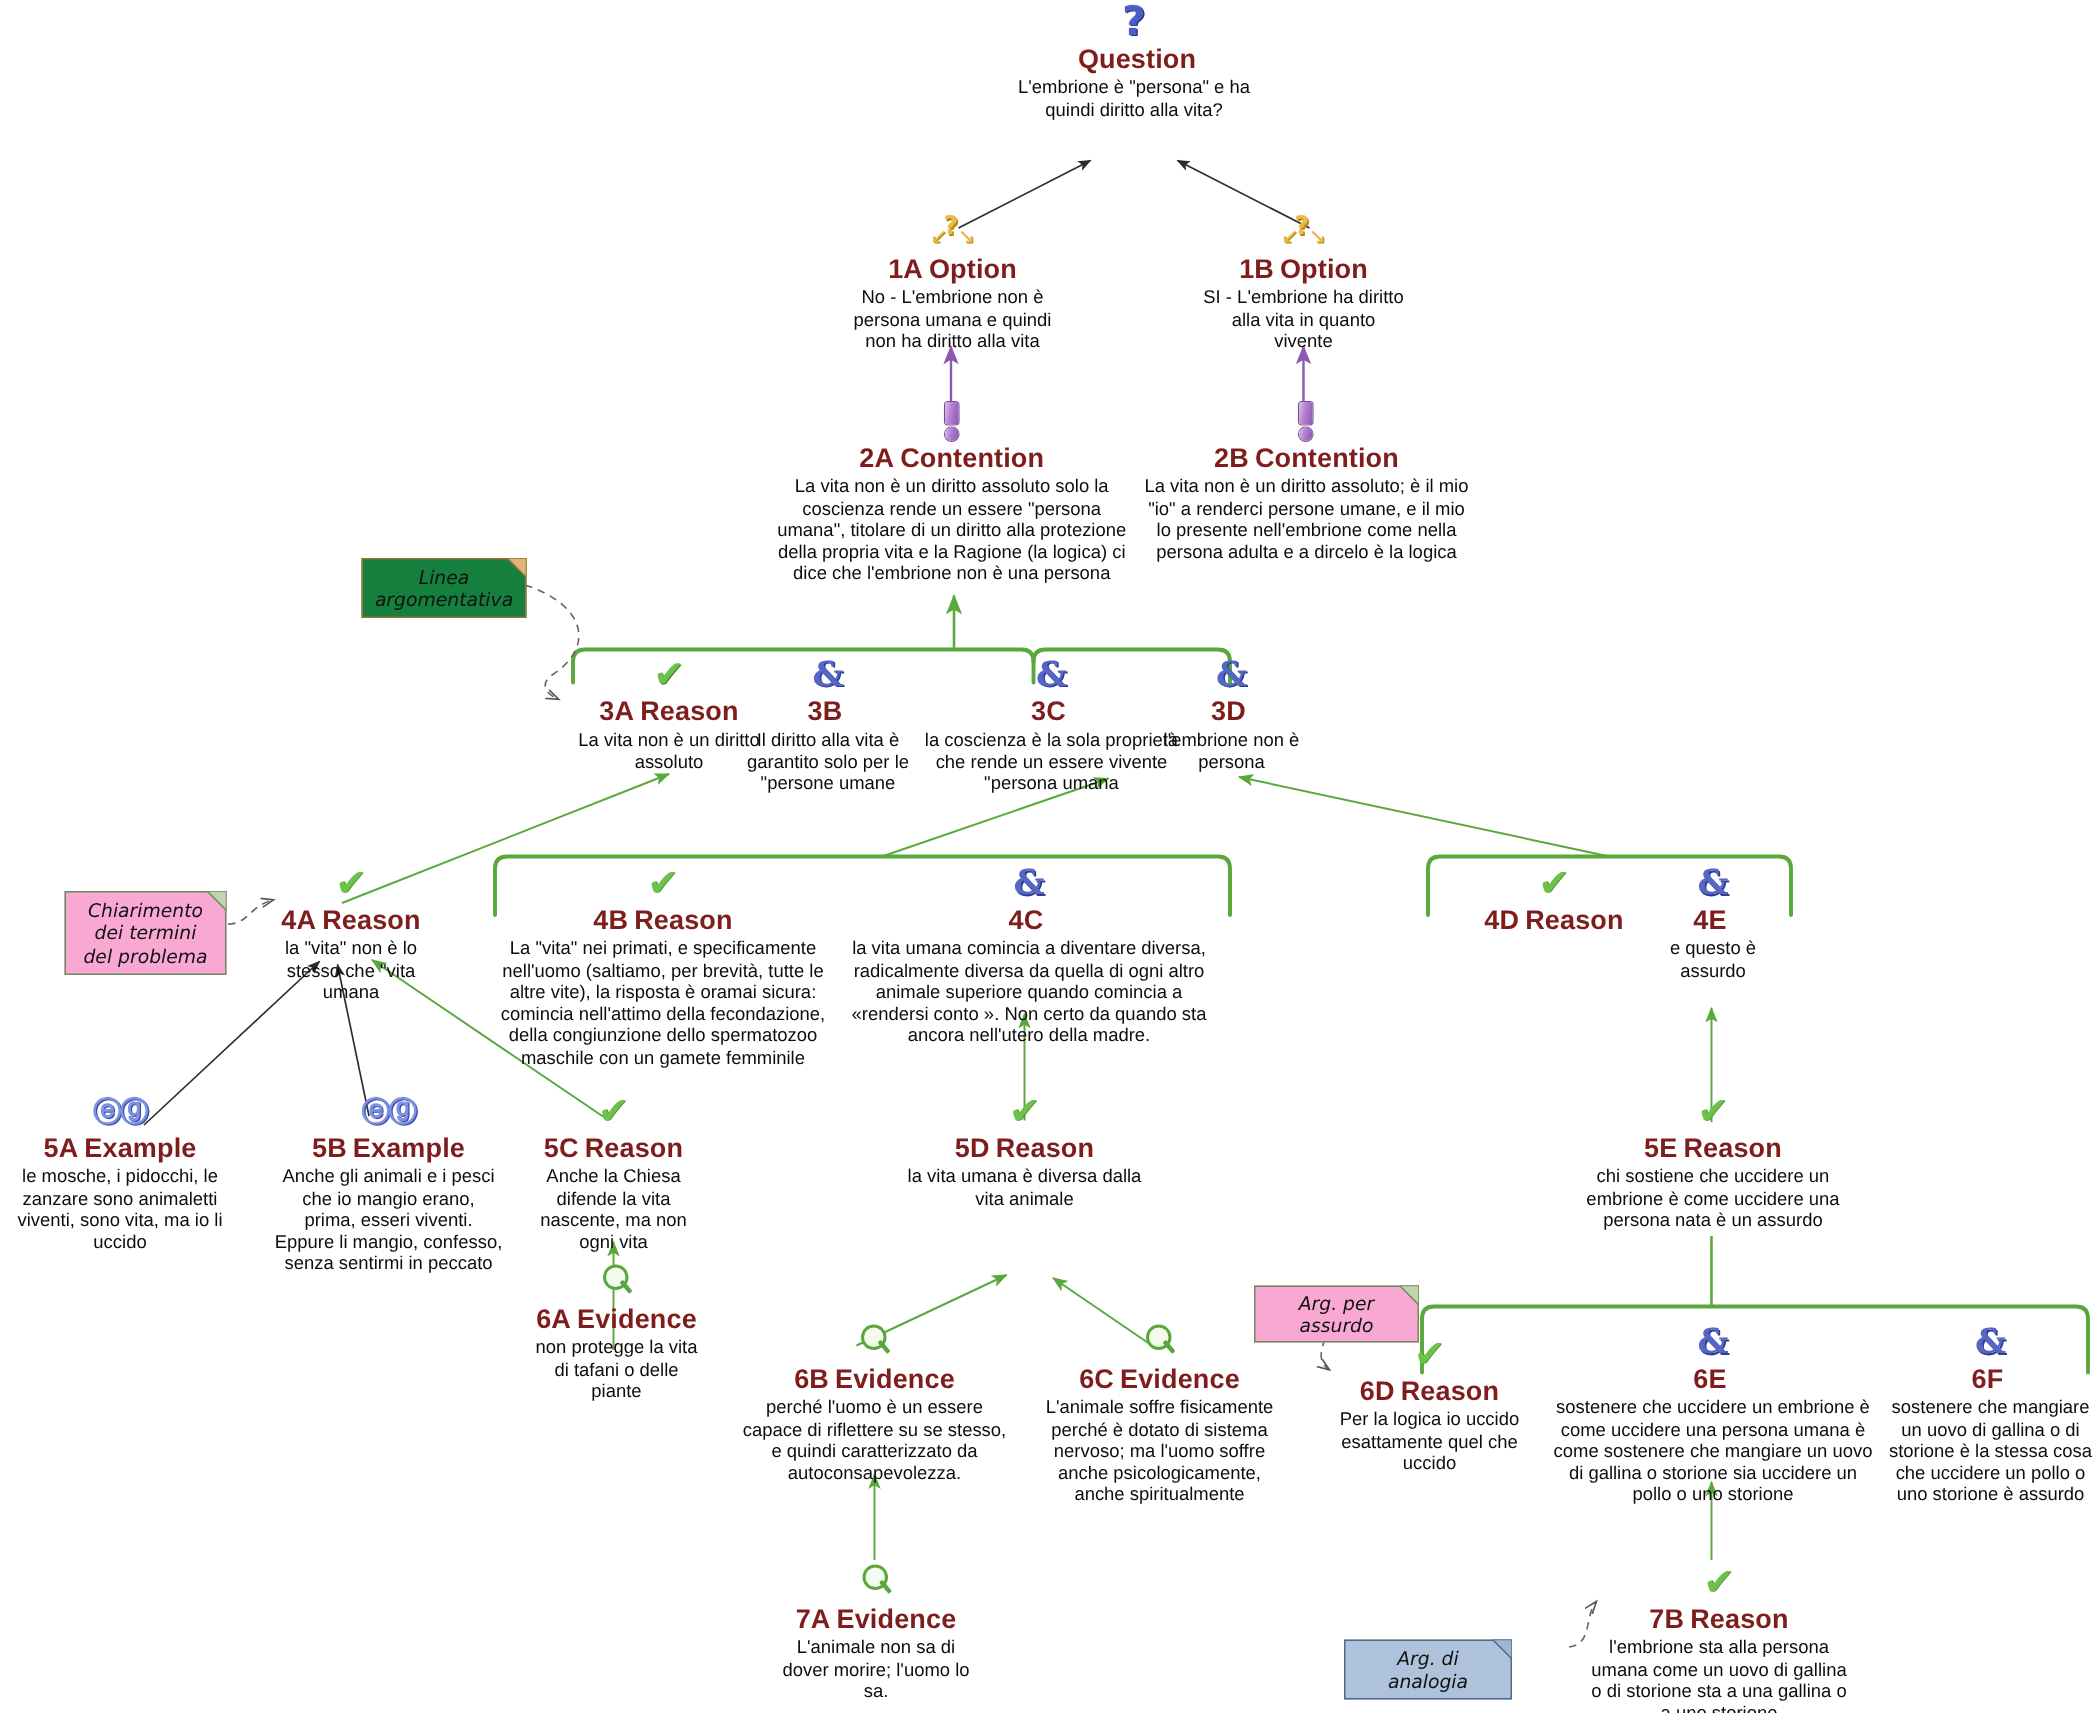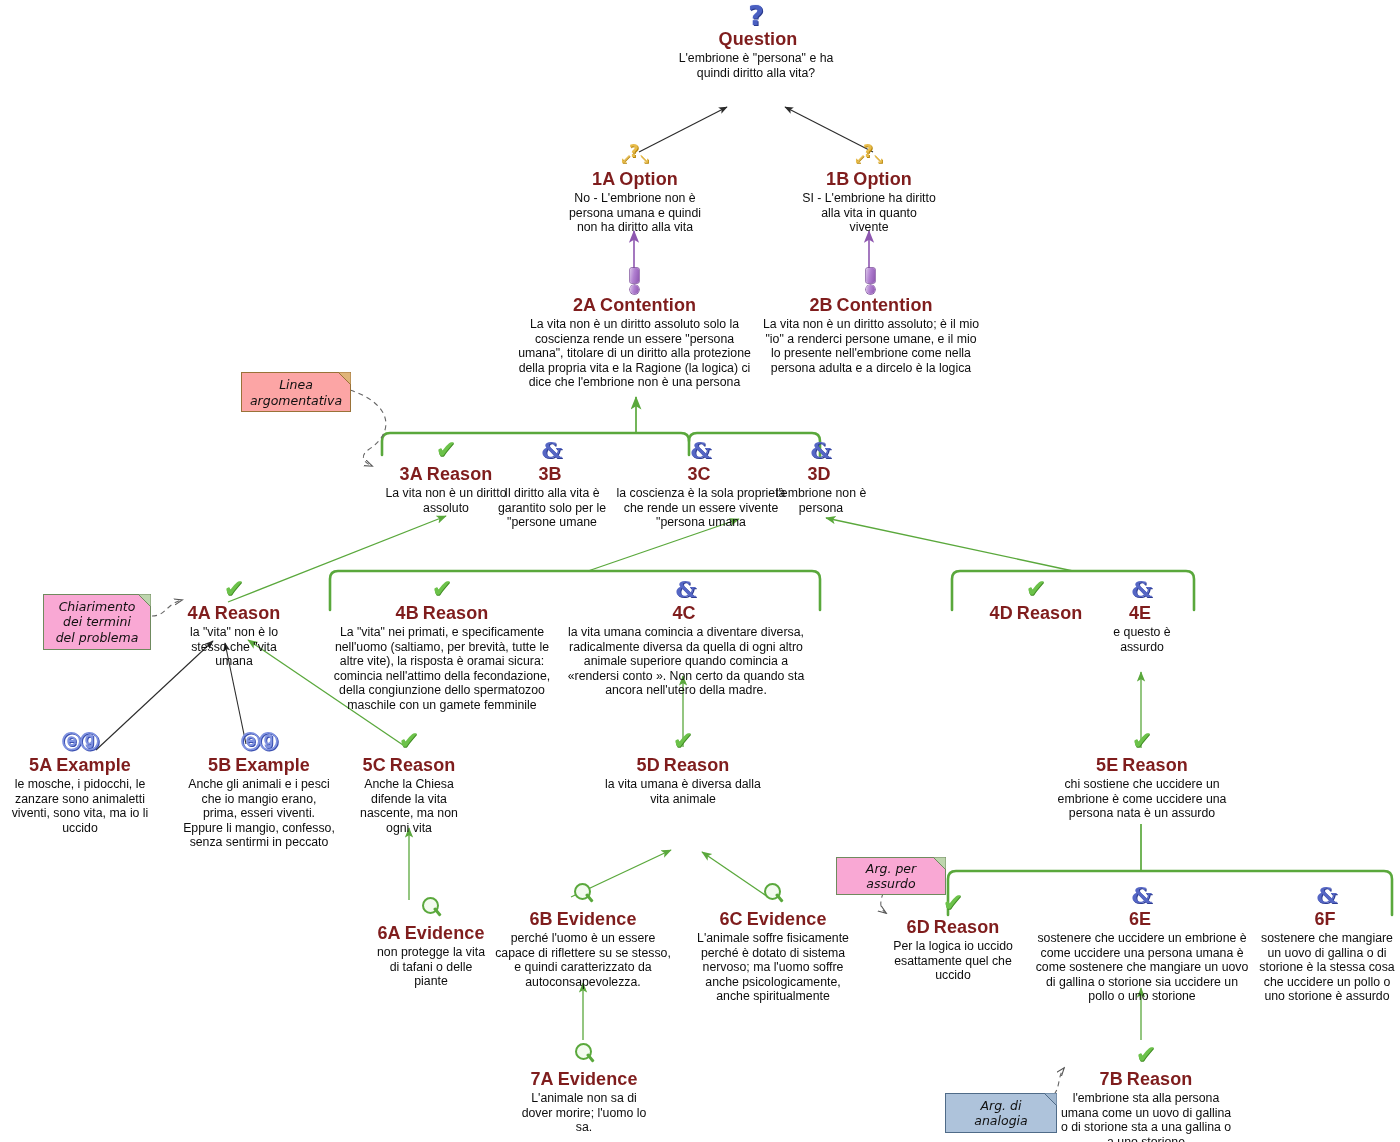--- a/index.html
+++ b/index.html
@@ -49,21 +49,21 @@
     border:2.6px solid #5aa83c;background:#f3fbef;}
   .i-mag .stem{position:absolute;left:13px;top:13px;width:2.8px;height:10px;background:#5aa83c;
     transform:rotate(-40deg);transform-origin:top left;border-radius:1px;}
 
   
   .note{position:absolute;box-sizing:border-box;border:1px solid #6f6f6f;
     display:flex;align-items:center;justify-content:center;text-align:center;
     font-family:"DejaVu Sans",sans-serif;font-style:italic;font-size:12.5px;color:#111;
     line-height:15.5px;padding:3px 8px;}
   .note .fold{position:absolute;right:-1px;top:-1px;width:13px;height:13px;}
-  .note-orange{background:#fca5a5;border-color:#9a7238;align-items:flex-end;}
+  .note-orange{background:#15803d;border-color:#9a7238;}
   .note-green{background:#f9a8d4;border-color:#6f8a5e;}
   .note-blue{background:#aec3db;border-color:#4f6b88;}
 </style>
 </head>
 <body>
 
 <div id="stage">
 
   <svg id="wires" viewBox="0 0 1400 1142">
     <defs>
@@ -234,21 +234,21 @@
     <div class="hd"><span class="num">5D</span><span>Reason</span></div>
     <div class="bd">la vita umana è diversa dalla vita animale</div>
   </div>
 
   <div class="node" style="left:1048px;top:728px;width:188px;">
     <div class="ic"><span class="i-check">✔</span></div>
     <div class="hd"><span class="num">5E</span><span>Reason</span></div>
     <div class="bd">chi sostiene che uccidere un embrione è come uccidere una persona nata è un assurdo</div>
   </div>
 
-  <div class="node" style="left:352px;top:896px;width:118px;margin-left:20px;">
+  <div class="node" style="left:352px;top:842px;width:118px;">
     <div class="ic"><span class="i-mag"><span class="ring"></span><span class="stem"></span></span></div>
     <div class="hd"><span class="num">6A</span><span>Evidence</span></div>
     <div class="bd">non protegge la vita di tafani o delle piante</div>
   </div>
 
   <div class="node" style="left:494px;top:882px;width:178px;">
     <div class="ic"><span class="i-mag"><span class="ring"></span><span class="stem"></span></span></div>
     <div class="hd"><span class="num">6B</span><span>Evidence</span></div>
     <div class="bd">perché l'uomo è un essere capace di riflettere su se stesso, e quindi caratterizzato da autoconsapevolezza.</div>
   </div>
@@ -303,20 +303,20 @@
     <span>Chiarimento dei termini del problema</span>
   </div>
 
   <div class="note note-green" style="left:836px;top:857px;width:110px;height:38px;">
     <svg class="fold" viewBox="0 0 13 13">
       <path d="M0,0 L13,13 L13,0 z" fill="#bed5ae" stroke="#6f8a5e" stroke-width="1"></path>
     </svg>
     <span>Arg. per assurdo</span>
   </div>
 
-  <div class="note note-blue" style="left:945px;top:1093px;width:112px;height:40px;">
+  <div class="note note-blue" style="left:896px;top:1093px;width:112px;height:40px;">
     <svg class="fold" viewBox="0 0 13 13">
       <path d="M0,0 L13,13 L13,0 z" fill="#9fb6cf" stroke="#4f6b88" stroke-width="1"></path>
     </svg>
     <span>Arg. di analogia</span>
   </div>
 
 </div>
 
 </body></html>

